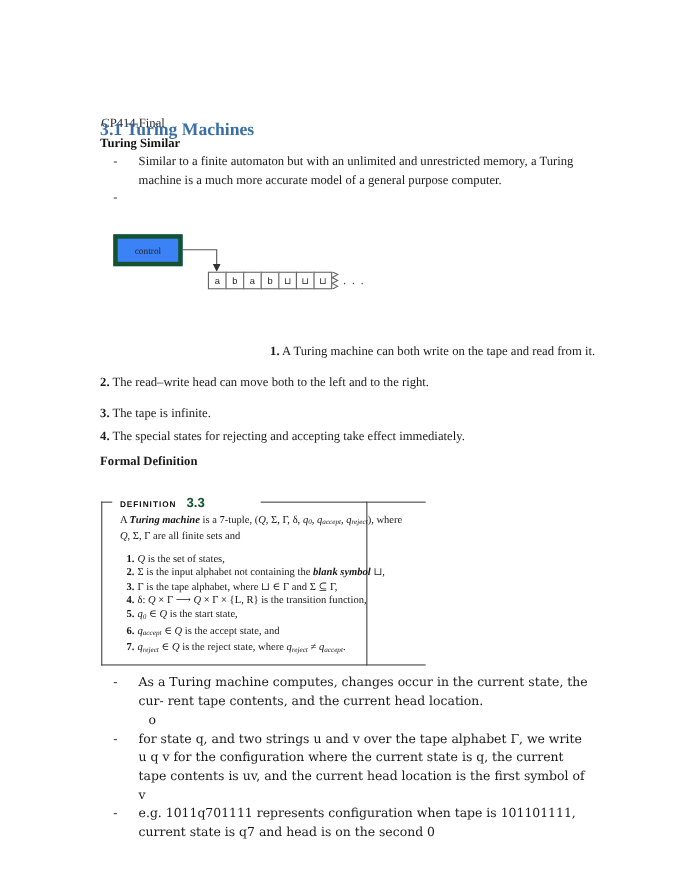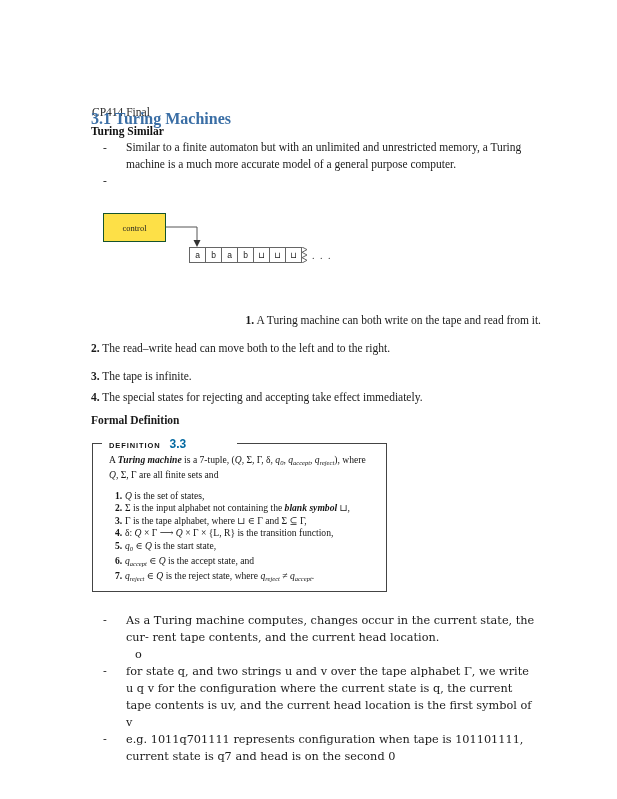--- a/index.html
+++ b/index.html
@@ -75,28 +75,28 @@
     top: 205px;
     width: 300px;
     height: 65px;
   }
   .control-box {
     position: absolute;
     left: 7px;
     top: 8px;
     width: 63px;
     height: 29px;
-    border: 1px solid #14532d;
+    border: 4px solid #14532d;
     box-sizing: border-box;
     display: flex;
     align-items: center;
     justify-content: center;
     font-size: 8.5px;
     color: #222;
-    background: #fde047;
+    background: #3b82f6;
   }
   .diagram svg {
     position: absolute;
     left: 0;
     top: 0;
   }
   .tape {
     position: absolute;
     left: 93px;
     top: 42px;
@@ -156,22 +156,22 @@
     left: 91px;
     top: 414px;
     font-size: 11.5px;
     font-weight: bold;
   }
 
   
   .defbox {
     position: absolute;
     left: 92px;
-    top: 437px;
-    width: 295px;
+    top: 450px;
+    width: 242px;
     height: 155px;
     font-family: "Liberation Serif", "DejaVu Serif", serif;
   }
   .defbox .frame-left,
   .defbox .frame-right,
   .defbox .frame-bottom,
   .defbox .frame-top-left,
   .defbox .frame-top-right {
     position: absolute;
     background: #444;
@@ -195,21 +195,21 @@
     font-family: "Liberation Sans", sans-serif;
     font-size: 7.5px;
     font-weight: bold;
     letter-spacing: 0.9px;
     color: #111;
   }
   .def-number {
     font-family: "Liberation Sans", sans-serif;
     font-size: 12px;
     font-weight: bold;
-    color: #0369a1;
+    color: #14532d;
     margin-left: 9px;
   }
   .def-body {
     position: absolute;
     left: 17px;
     top: 17px;
     width: 262px;
     font-size: 9.6px;
     line-height: 12px;
     color: #151515;

